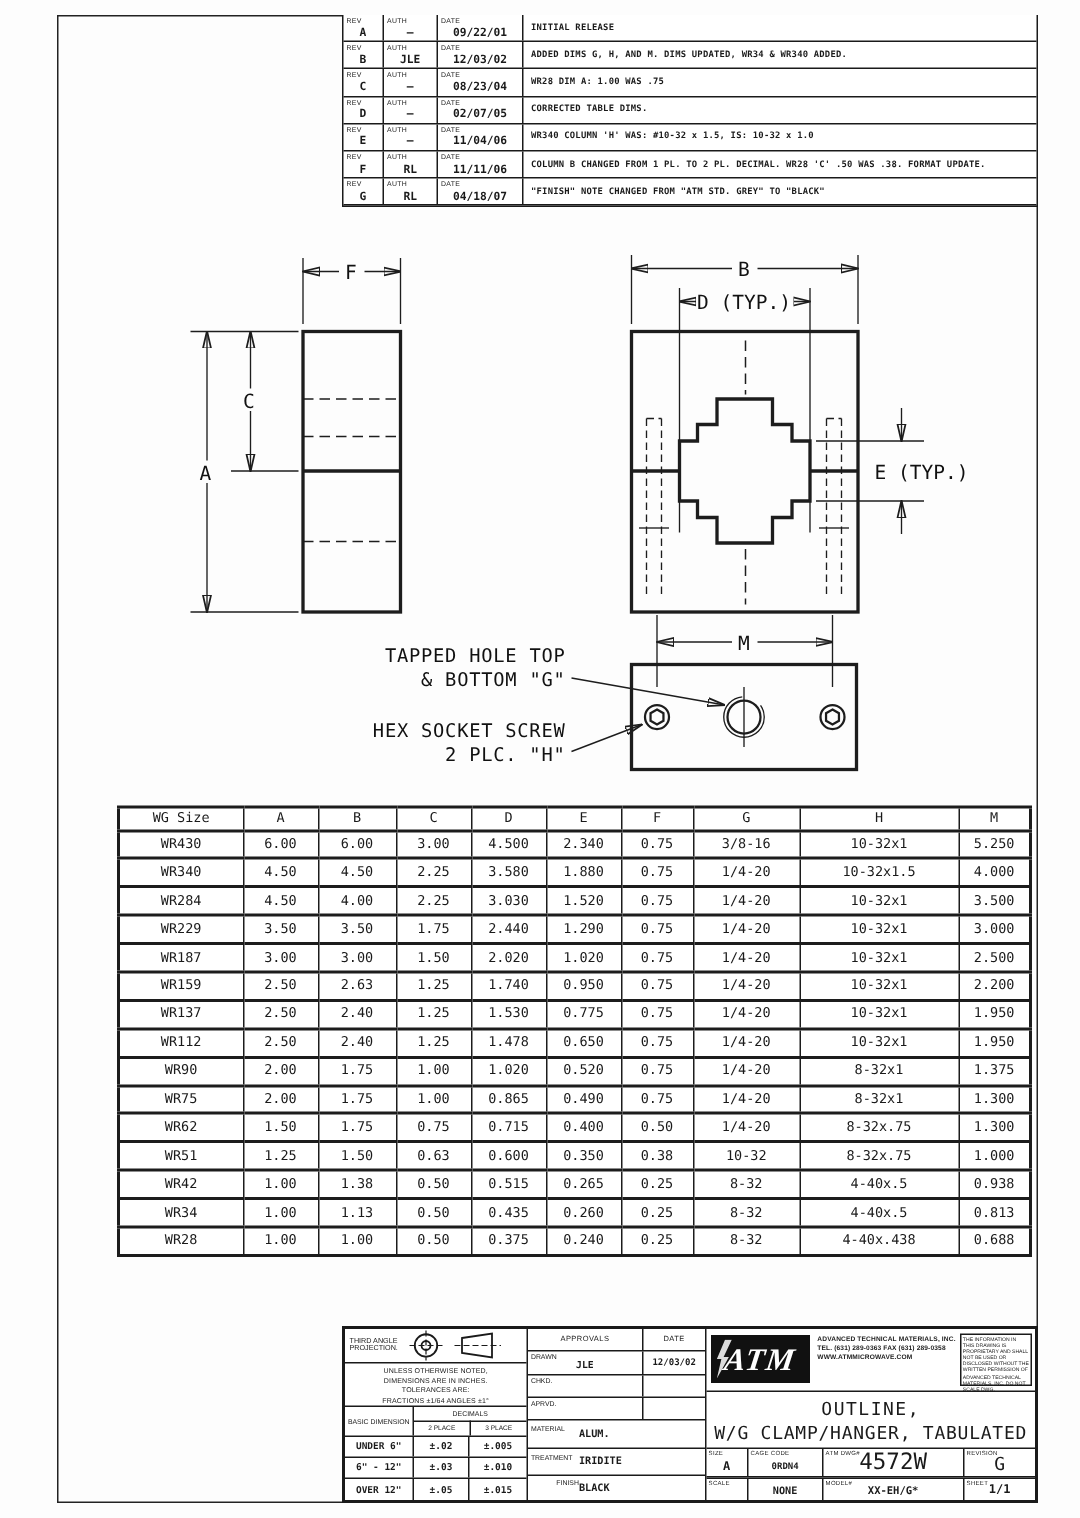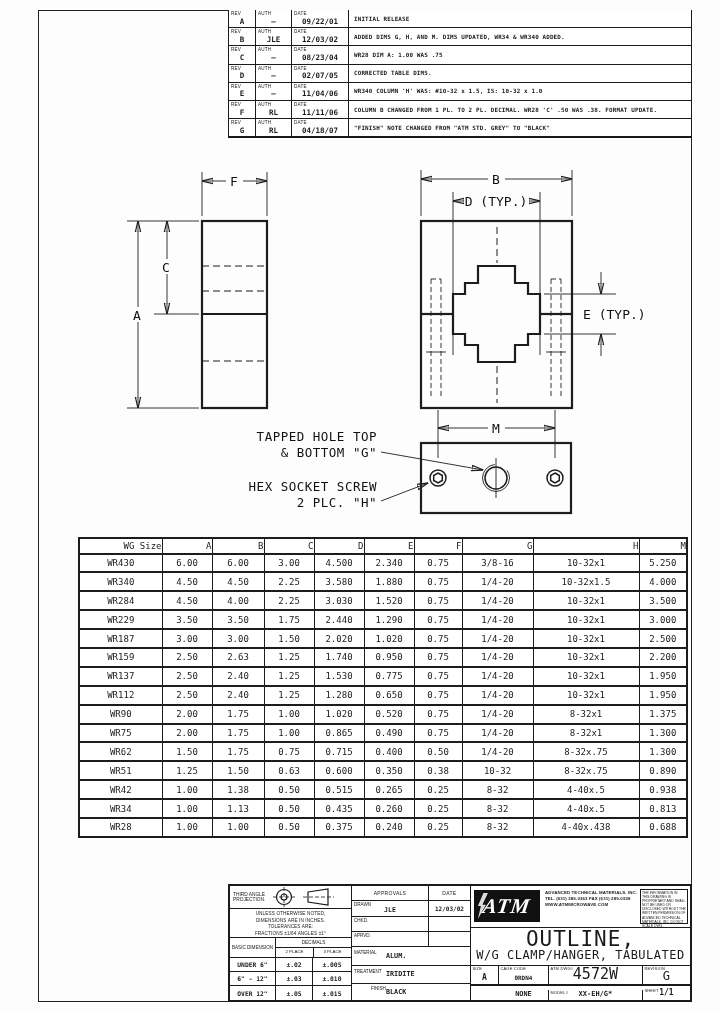--- a/index.html
+++ b/index.html
@@ -29,21 +29,21 @@
   .thin  { stroke-width:0.9px; }
   .dash  { stroke-width:1px; stroke-dasharray:7 4; }
   .dash2 { stroke-width:0.9px; stroke-dasharray:5 3; }
   .dimtxt { font-family:"DejaVu Sans Mono", monospace; font-size:13px; fill:#111; }
   .notetxt { font-family:"DejaVu Sans Mono", monospace; font-size:12.5px; fill:#111; letter-spacing:.5px; }
   .whitebox { fill:#fdfdfd; stroke:none; }
 
   
   #maintable { position:absolute; left:78px; top:537px; border-collapse:collapse; table-layout:fixed; width:610px; height:301px; background:#fff; }
   #maintable td, #maintable th { border:1px solid #1c1c1c; border-top-width:2px; font-family:"DejaVu Sans Mono", monospace; font-size:9px; font-weight:normal; text-align:center; padding:0; height:15.5px; overflow:hidden; white-space:nowrap; }
-  #maintable tr:first-child th { border-top-width:2px;text-align:right; }
+  #maintable tr:first-child th { border-top-width:2px; }
   #maintable { border:2px solid #1c1c1c; }
 
   
   #titleblock { position:absolute; left:228px; top:884px; width:464px; height:118px; border:2px solid #1a1a1a; display:flex; background:#fff; }
   .tb-col { height:100%; }
   #tb-left { width:122px; display:flex; flex-direction:column; }
   #tb-mid { width:120px; border-left:1.4px solid #1a1a1a; display:flex; flex-direction:column; }
   #tb-right { width:222px; border-left:1.4px solid #1a1a1a; display:flex; flex-direction:column; }
   .cadval { font-family:"DejaVu Sans Mono", monospace; font-weight:bold; }
 
@@ -85,21 +85,21 @@
   
   #company-row { height:42px; display:flex; border-bottom:1.4px solid #1a1a1a; }
   #logo-box { width:66px; height:32px; margin:4px 2px 0 3px; background:#111; color:#fff; display:flex; align-items:center; justify-content:center; position:relative; overflow:hidden; }
   #logo-box span { font-style:italic; font-weight:bold; font-size:21px; font-family:"Liberation Serif", serif; transform:skewX(-8deg); letter-spacing:1px; }
   #logo-box::before { content:""; position:absolute; left:4px; top:3px; width:10px; height:26px; background:#fff; clip-path:polygon(55% 0, 100% 0, 45% 45%, 80% 45%, 0 100%, 30% 50%, 0 50%); opacity:.85; }
   #company-info { width:98px; padding:4px 0 0 3px; }
   #company-info div { font-size:4.4px; line-height:6px; font-weight:bold; letter-spacing:.1px; }
   #prop-box { flex:1; border-left:1px solid #1a1a1a; margin:3px 2px 3px 0; border:1px solid #1a1a1a; padding:1px 1px; }
   #prop-box div { font-size:3.4px; line-height:4.1px; }
   #title-row { height:40px; border-bottom:1px solid #1a1a1a; text-align:center; padding-top:3px; font-family:"DejaVu Sans Mono", monospace; }
-  #title-line1 { font-size:21px; line-height:17px; letter-spacing:1px; }
+  #title-line1 { font-size:12px; line-height:17px; letter-spacing:1px; }
   #title-line2 { font-size:12px; line-height:14px; letter-spacing:.5px; }
   .info-row { display:flex; }
   #info-row1 { height:19px; border-bottom:1px solid #1a1a1a; }
   #info-row2 { height:16.6px; }
   .icell { border-right:1px solid #1a1a1a; position:relative; display:flex; align-items:flex-end; justify-content:center; overflow:hidden; }
   .icell:last-child { border-right:none; }
   .icell .clab { position:absolute; left:1.5px; top:1px; font-size:4px; letter-spacing:.2px; line-height:4.4px; }
   .w-size { width:28px; } .w-cage { width:50px; } .w-dwg { width:94px; } .w-rev { flex:1; }
   .val-size { font-size:8px; font-weight:bold; padding-bottom:2px; font-family:"DejaVu Sans Mono", monospace; }
   .val-cage { font-size:6px; font-weight:bold; padding-bottom:2.5px; font-family:"DejaVu Sans Mono", monospace; }
@@ -452,21 +452,21 @@
           <td>0.75</td>
           <td>1/4-20</td>
           <td>10-32x1</td>
           <td>1.950</td>
         </tr>
         <tr>
           <td>WR112</td>
           <td>2.50</td>
           <td>2.40</td>
           <td>1.25</td>
-          <td>1.280</td>
+          <td>1.478</td>
           <td>0.650</td>
           <td>0.75</td>
           <td>1/4-20</td>
           <td>10-32x1</td>
           <td>1.950</td>
         </tr>
         <tr>
           <td>WR90</td>
           <td>2.00</td>
           <td>1.75</td>
@@ -505,21 +505,21 @@
         <tr>
           <td>WR51</td>
           <td>1.25</td>
           <td>1.50</td>
           <td>0.63</td>
           <td>0.600</td>
           <td>0.350</td>
           <td>0.38</td>
           <td>10-32</td>
           <td>8-32x.75</td>
-          <td>0.890</td>
+          <td>1.000</td>
         </tr>
         <tr>
           <td>WR42</td>
           <td>1.00</td>
           <td>1.38</td>
           <td>0.50</td>
           <td>0.515</td>
           <td>0.265</td>
           <td>0.25</td>
           <td>8-32</td>
@@ -675,21 +675,21 @@
         </div>
         <div class="icell w-dwg">
           <span class="clab">ATM DWG#</span>
           <span class="val-dwg">4572W</span>
         </div>
         <div class="icell w-rev">
           <span class="clab">REVISION</span>
           <span class="val-rev">G</span>
         </div>
       </div>
-      <div class="info-row" id="info-row2" style="border-top:1px solid #1a1a1a;align-items:flex-end;">
+      <div class="info-row" id="info-row2" style="border-top:1px solid #1a1a1a;">
         <div class="icell w-size">
           <span class="clab">SCALE</span>
         </div>
         <div class="icell w-cage">
           <span class="val-scale">NONE</span>
         </div>
         <div class="icell w-dwg">
           <span class="clab">MODEL#</span>
           <span class="val-model">XX-EH/G*</span>
         </div>

